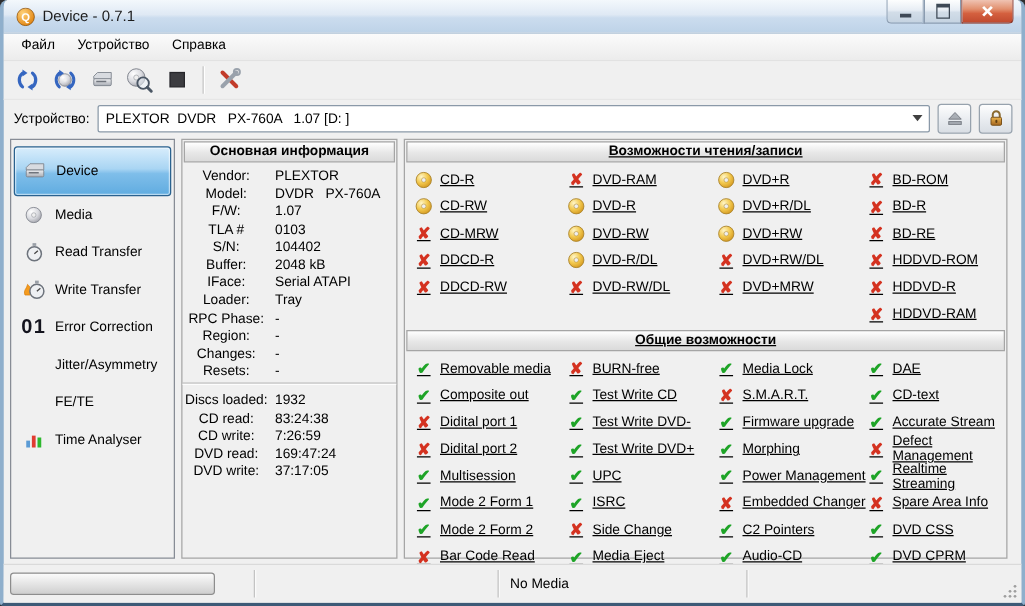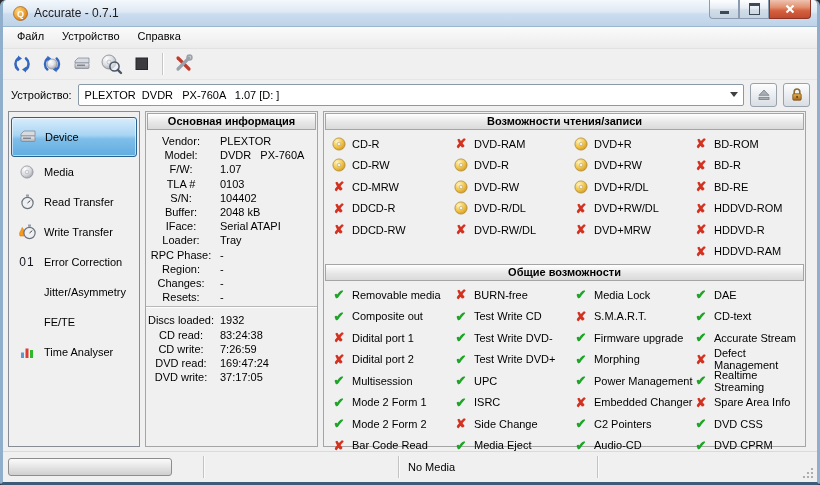--- a/index.html
+++ b/index.html
@@ -56,29 +56,29 @@
   .panel-header{height:15px;line-height:15px;margin:1px;background:linear-gradient(#ffffff,#e7e7e7 55%,#dadada);
            border:1px solid #a5a5a5;font-weight:bold;text-align:center;flex:0 0 15px;}
   .info-panel{width:173px;flex:0 0 173px;border:1px solid #a5a5a5;background:#f0f0f0;
            box-sizing:border-box;display:flex;flex-direction:column;}
   .info-rows{padding-top:3px;}
   .info-row{display:flex;align-items:center;height:14.2px;}
   .info-label{width:70px;flex:0 0 70px;text-align:center;}
   .info-value{margin-left:4px;white-space:pre;}
   .info-divider{height:0;border-top:1px solid #b7b7b7;border-bottom:1px solid #fdfdfd;margin:2px 0;}
   .caps-panel{flex:1;border:1px solid #a5a5a5;background:#f0f0f0;box-sizing:border-box;
-           display:flex;flex-direction:column;min-width:0;}
+           display:flex;flex-direction:column;min-width:0;text-decoration:underline;}
   .caps-grid{display:grid;grid-template-columns:122px 120px 120px 1fr;padding:2px 2px 0 8px;}
   .caps-grid-rw{height:130px;flex:0 0 130px;}
   .caps-grid-gen{flex:1;}
   .cap-cell{height:21.5px;display:flex;align-items:center;gap:6px;}
   .cap-icon{width:14px;flex:0 0 14px;display:flex;justify-content:center;align-items:center;}
   .glyph-cross{color:#d43220;font-weight:bold;font-size:13px;line-height:13px;}
   .glyph-check{color:#1ea427;font-weight:bold;font-size:13px;line-height:13px;}
-  .glyph-binary{font-weight:normal;font-size:12px;color:#14141e;letter-spacing:1px;}
+  .glyph-binary{font-weight:bold;font-size:16px;color:#14141e;letter-spacing:1px;}
   
   .statusbar{height:30px;flex:0 0 30px;display:flex;align-items:center;background:#f0f0f0;
            border-top:1px solid #dadada;position:relative;}
   .sb-seg1{width:200px;flex:0 0 200px;display:flex;align-items:center;padding-left:5px;box-sizing:border-box;}
   .progress{width:162px;height:16px;border:1px solid #8d8d8d;border-radius:3px;
            background:linear-gradient(#fbfbfb,#cfcfcf);}
   .sb-div{width:1px;height:22px;background:#c3c3c3;box-shadow:1px 0 0 #fafafa;}
   .sb-seg2{width:194px;flex:0 0 194px;}
   .sb-seg3{width:198px;flex:0 0 198px;padding-left:9px;box-sizing:border-box;}
   .sb-seg4{flex:1;display:flex;justify-content:flex-end;align-items:flex-end;height:100%;}
@@ -115,21 +115,21 @@
 </svg>
 
 <div class="window">
   <div class="titlebar">
     <span class="icon-slot" style="width:16px;flex-basis:16px">
       <svg class="svgi" width="15" height="15" viewBox="0 0 15 15">
           <circle cx="7.5" cy="7.5" r="7" fill="url(#g-q)" stroke="#8a4e07" stroke-width="0.6"></circle>
           <text x="7.5" y="11" text-anchor="middle" font-size="9" font-weight="bold" fill="#fff" font-family="Liberation Sans">Q</text>
         </svg>
     </span>
-    <span class="title">Accurate - 0.7.1</span>
+    <span class="title">Device - 0.7.1</span>
     <div class="winbtns">
       <div class="wbtn btn-min">
           <span class="g-min"></span>
         </div>
       <div class="wbtn">
           <span class="g-max"></span>
         </div>
       <div class="wbtn btn-close">
         <svg class="g-close" width="10" height="10" viewBox="0 0 10 10">
             <line x1="1.5" y1="1.5" x2="8.5" y2="8.5" stroke="#fff" stroke-width="2.2"></line>
@@ -465,30 +465,30 @@
               </span>
               <span>DVD+R</span>
             </div>
             <div class="cap-cell">
               <span class="cap-icon">
                 <svg class="svgi" width="14" height="14" viewBox="0 0 14 14">
                   <circle cx="7" cy="7" r="6.1" fill="url(#g-gold)" stroke="#a9822a" stroke-width="0.7"></circle>
                   <circle cx="7" cy="7" r="1.8" fill="#efefef" stroke="#a9822a" stroke-width="0.4"></circle>
                 </svg>
               </span>
-              <span>DVD+RW</span>
+              <span>DVD+R/DL</span>
             </div>
             <div class="cap-cell">
               <span class="cap-icon">
                 <svg class="svgi" width="14" height="14" viewBox="0 0 14 14">
                   <circle cx="7" cy="7" r="6.1" fill="url(#g-gold)" stroke="#a9822a" stroke-width="0.7"></circle>
                   <circle cx="7" cy="7" r="1.8" fill="#efefef" stroke="#a9822a" stroke-width="0.4"></circle>
                 </svg>
               </span>
-              <span>DVD+R/DL</span>
+              <span>DVD+RW</span>
             </div>
             <div class="cap-cell">
               <span class="cap-icon">
                 <span class="glyph-cross">✘</span>
               </span>
               <span>DVD+RW/DL</span>
             </div>
             <div class="cap-cell">
               <span class="cap-icon">
                 <span class="glyph-cross">✘</span>

